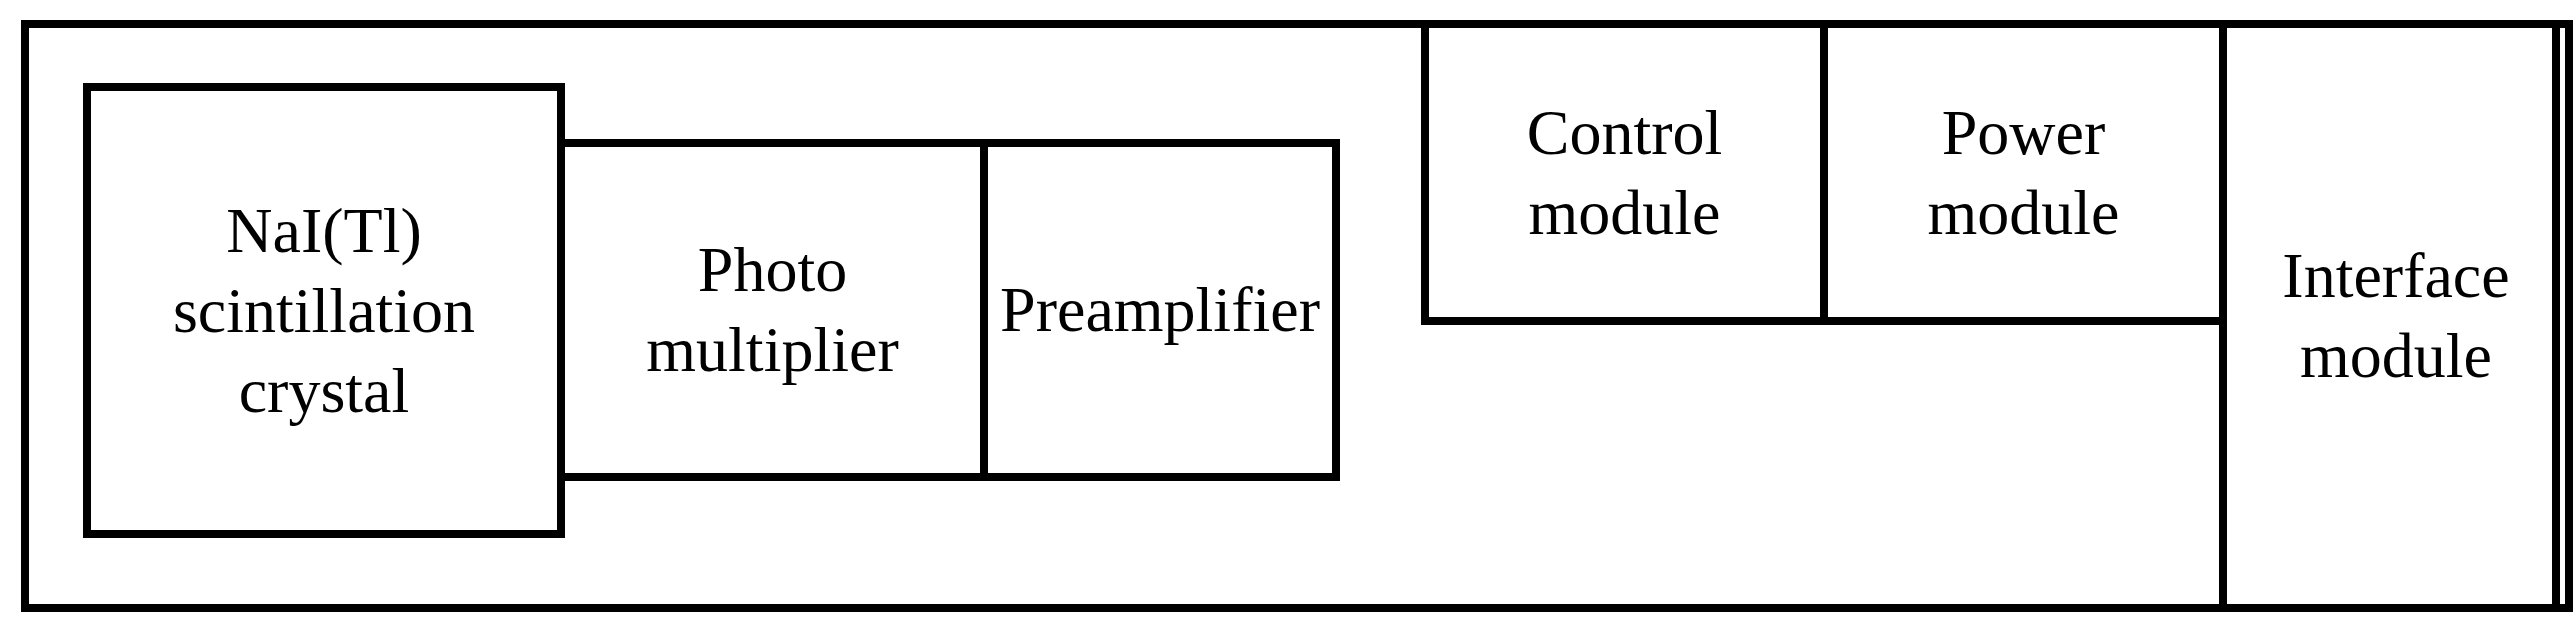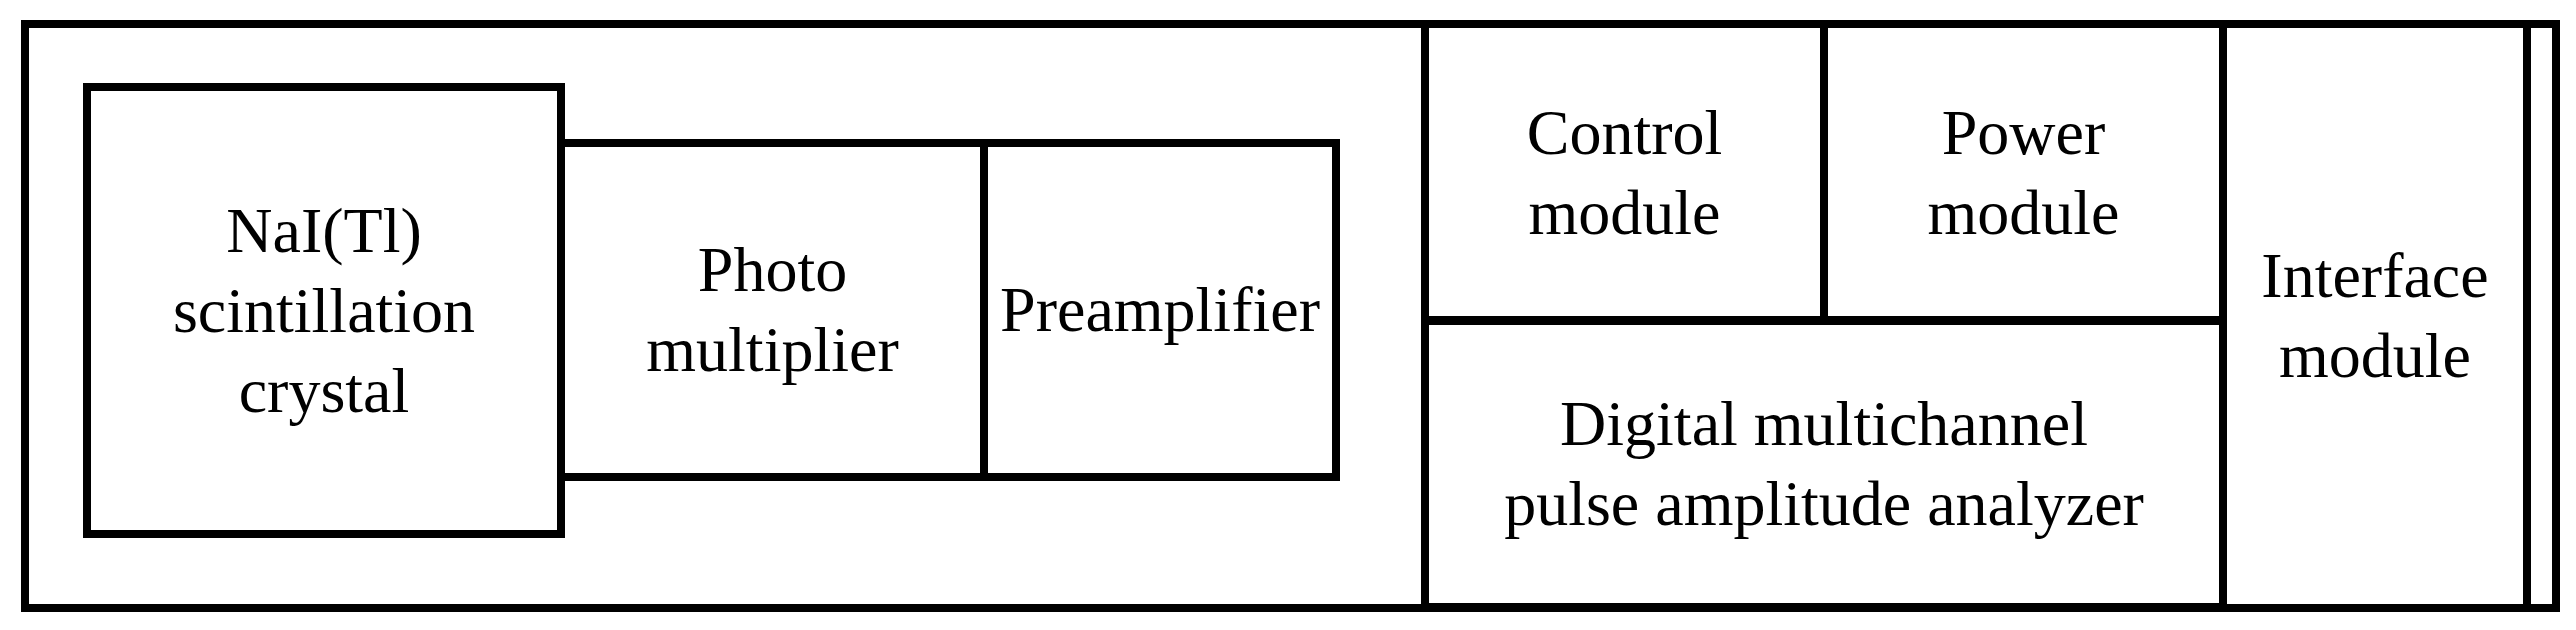--- a/index.html
+++ b/index.html
@@ -39,21 +39,21 @@
   
   #outer     { left: 20.6px;   top: 20px;  width: 2539px; height: 592px; }
   
   #crystal   { left: 83px;  top: 83px; width: 482px;  height: 455px; }
   #pm        { left: 557px;  top: 139px; width: 431px;  height: 342px; }
   #preamp    { left: 980px; top: 139px; width: 360px;  height: 342px; }
   
   #control   { left: 1421px; top: 20px;  width: 407px;  height: 305px; }
   #power     { left: 1820px; top: 20px;  width: 407px;  height: 305px; }
   #digital   { left: 1421px; top: 316px; width: 806px;  height: 295px; }
-  #interface { left: 2219px; top: 20px;  width: 312px;  height: 592px; }
+  #interface { left: 2219px; top: 20px;  width: 354px;  height: 592px; }
   .line { display: block; }
 </style>
 </head>
 <body>
 
 <div class="stage">
 
   <div id="outer" class="frame"></div>
 
   <div id="pm" class="box">
@@ -74,24 +74,20 @@
   <div id="control" class="box">
     <span class="line">Control</span>
     <span class="line">module</span>
   </div>
 
   <div id="power" class="box">
     <span class="line">Power</span>
     <span class="line">module</span>
   </div>
 
-  <div id="digital" class="box">
-    <span class="line">Digital multichannel</span>
-    <span class="line">pulse amplitude analyzer</span>
-  </div>
 
   <div id="interface" class="box">
     <span class="line">Interface</span>
     <span class="line">module</span>
   </div>
 
 </div>
 
 
 </body></html>

